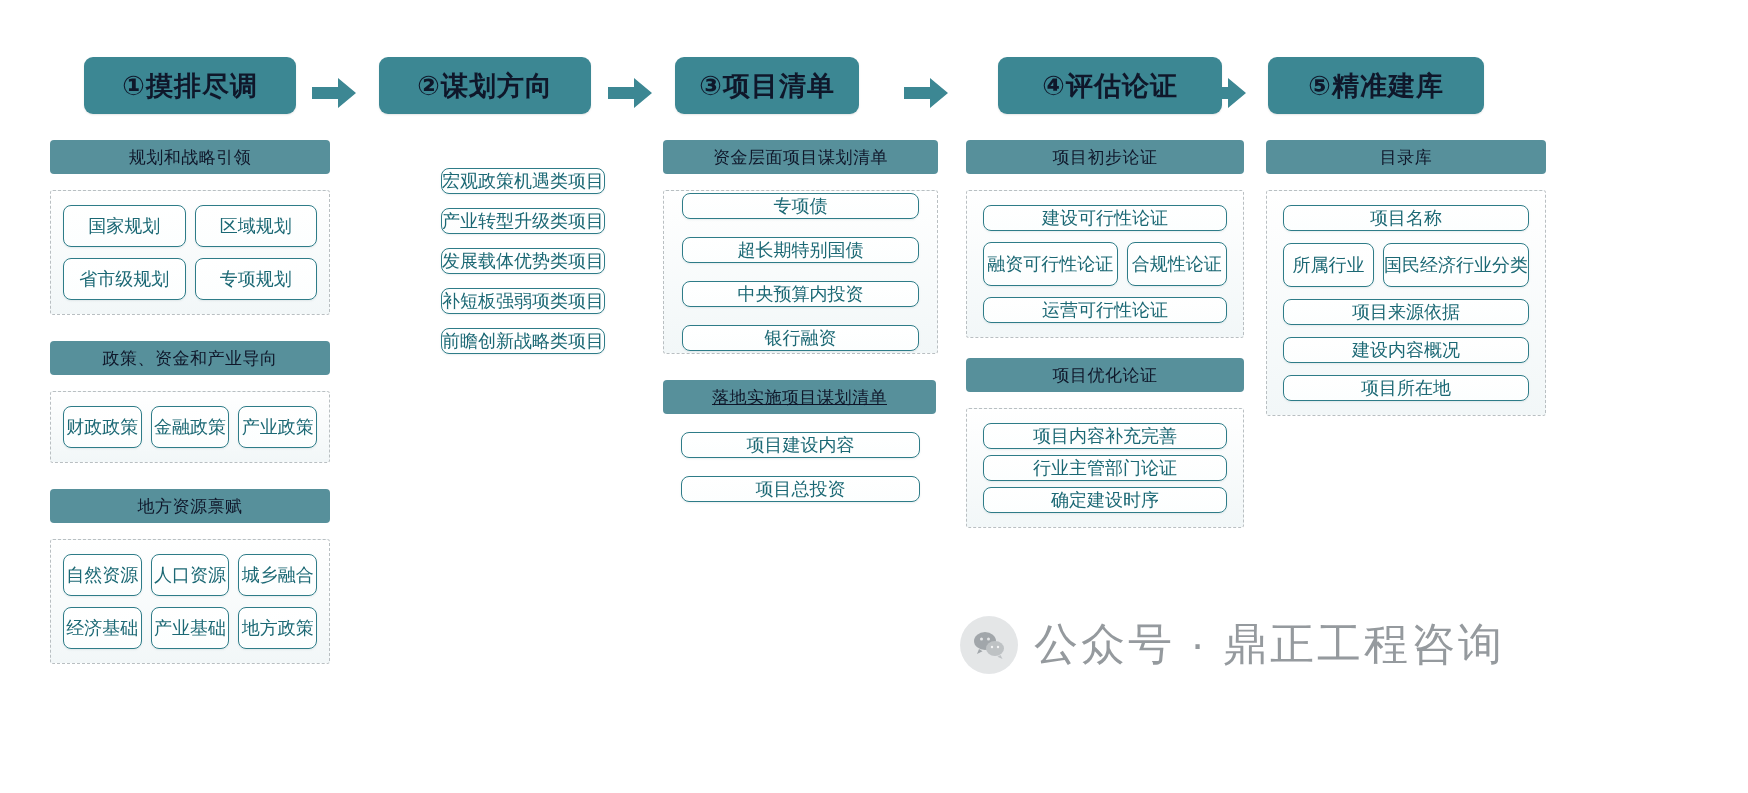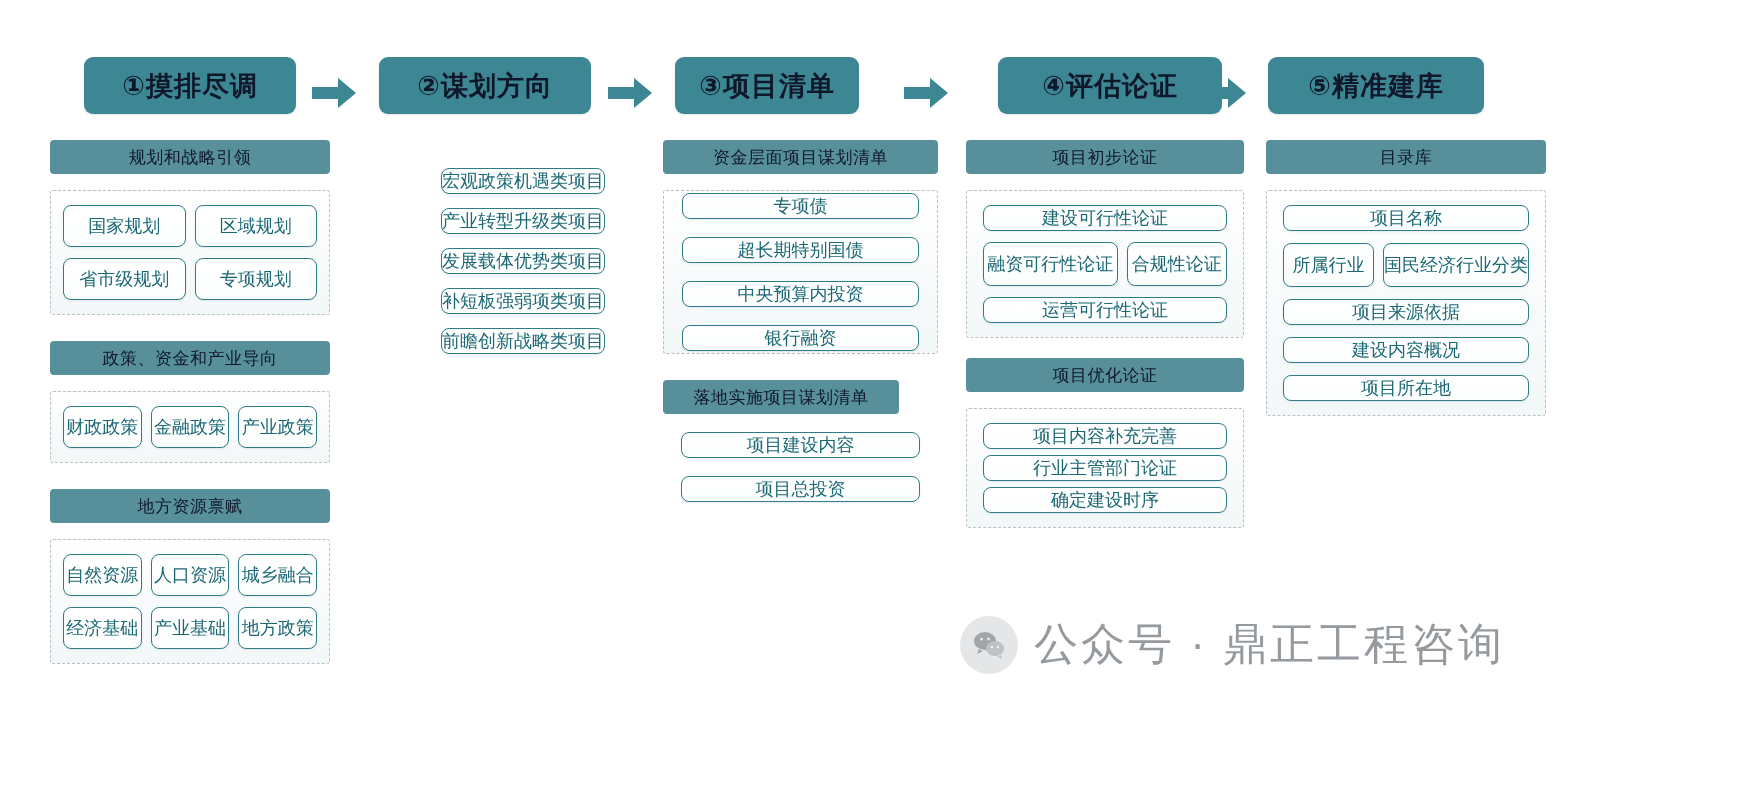--- a/index.html
+++ b/index.html
@@ -186,21 +186,21 @@
     <div class="grp-title">资金层面项目谋划清单</div>
     <div class="dashbox" style="gap:18px;padding:2px 18px;">
       <div class="cell tall">专项债</div>
       <div class="cell tall">超长期特别国债</div>
       <div class="cell tall">中央预算内投资</div>
       <div class="cell tall">银行融资</div>
     </div>
 
     <div class="gap-md"></div>
 
-    <div class="grp-title" style="width:236px;">落地实施项目谋划清单</div>
+    <div class="grp-title" style="width:273px;text-decoration:underline;">落地实施项目谋划清单</div>
     <div class="nodash" style="gap:18px;padding:4px 18px;">
       <div class="cell tall">项目建设内容</div>
       <div class="cell tall">项目总投资</div>
     </div>
   </div>
 
   <div class="col" style="left:966px;width:278px;">
     <div class="grp-title">项目初步论证</div>
     <div class="dashbox" style="padding:14px 16px;">
       <div class="cell tall">建设可行性论证</div>

